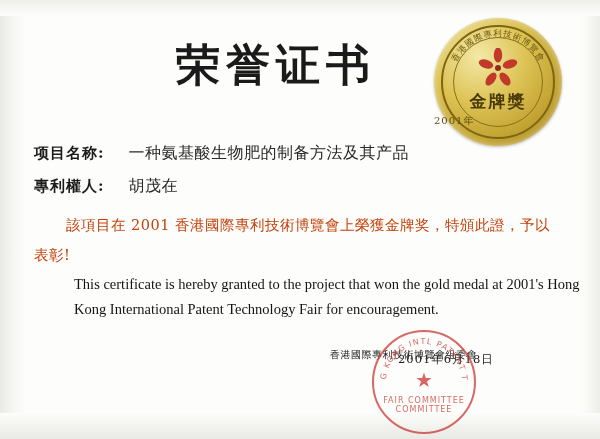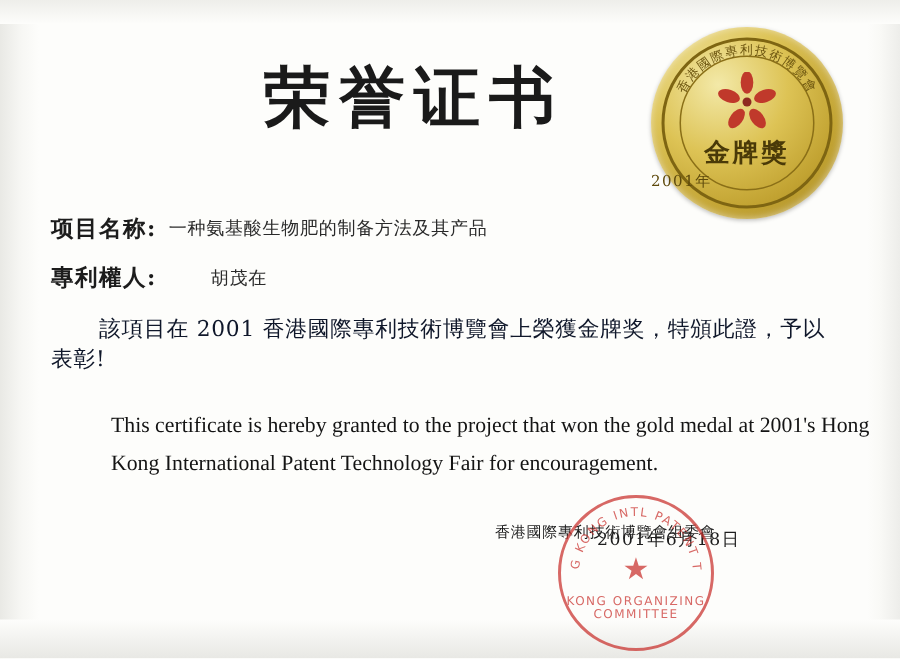--- a/index.html
+++ b/index.html
@@ -130,38 +130,38 @@
   }
   .field-label {
     font-family: "DejaVu Serif", serif;
     font-size: 15px;
     font-weight: bold;
     color: #1c1c1c;
     letter-spacing: 1px;
   }
   .field-value {
     font-family: "DejaVu Serif", serif;
-    font-size: 12px;
+    font-size: 16px;
     color: #2a2a2a;
-    margin-left: 8px;
+    margin-left: 24px;
     letter-spacing: 0.5px;
   }
   #field-project { left: 34px; top: 143px; }
-  #field-patentee { left: 34px; top: 176px; gap: 28px; }
+  #field-patentee { left: 34px; top: 176px; }
 
   
   .body-cn {
     position: absolute;
     left: 34px;
     top: 210px;
     width: 530px;
     font-family: "DejaVu Serif", serif;
     font-size: 14.5px;
-    line-height: 20px;
-    color: #0f172a;
+    line-height: 30px;
+    color: #c2410c;
     letter-spacing: 0.5px;
     text-indent: 32px;
   }
   .body-en {
     position: absolute;
     left: 34px;
     top: 272px;
     width: 530px;
     font-family: Liberation Serif, serif;
     font-size: 14.5px;
@@ -293,16 +293,16 @@
     <div class="stamp-ring"></div>
     <svg viewBox="0 0 104 104" width="104" height="104">
       <defs>
         <path id="stampArc" d="M 14,52 A 38,38 0 0 1 90,52"></path>
       </defs>
       <text>
         <textPath href="#stampArc" startOffset="50%" text-anchor="middle">HONG KONG INTL PATENT TECH</textPath>
       </text>
     </svg>
     <div class="stamp-star">★</div>
-    <div class="stamp-bottom-text">KONG ORGANIZING COMMITTEE</div>
+    <div class="stamp-bottom-text">FAIR COMMITTEE COMMITTEE</div>
   </div>
 
 </div>
 
 </body></html>

